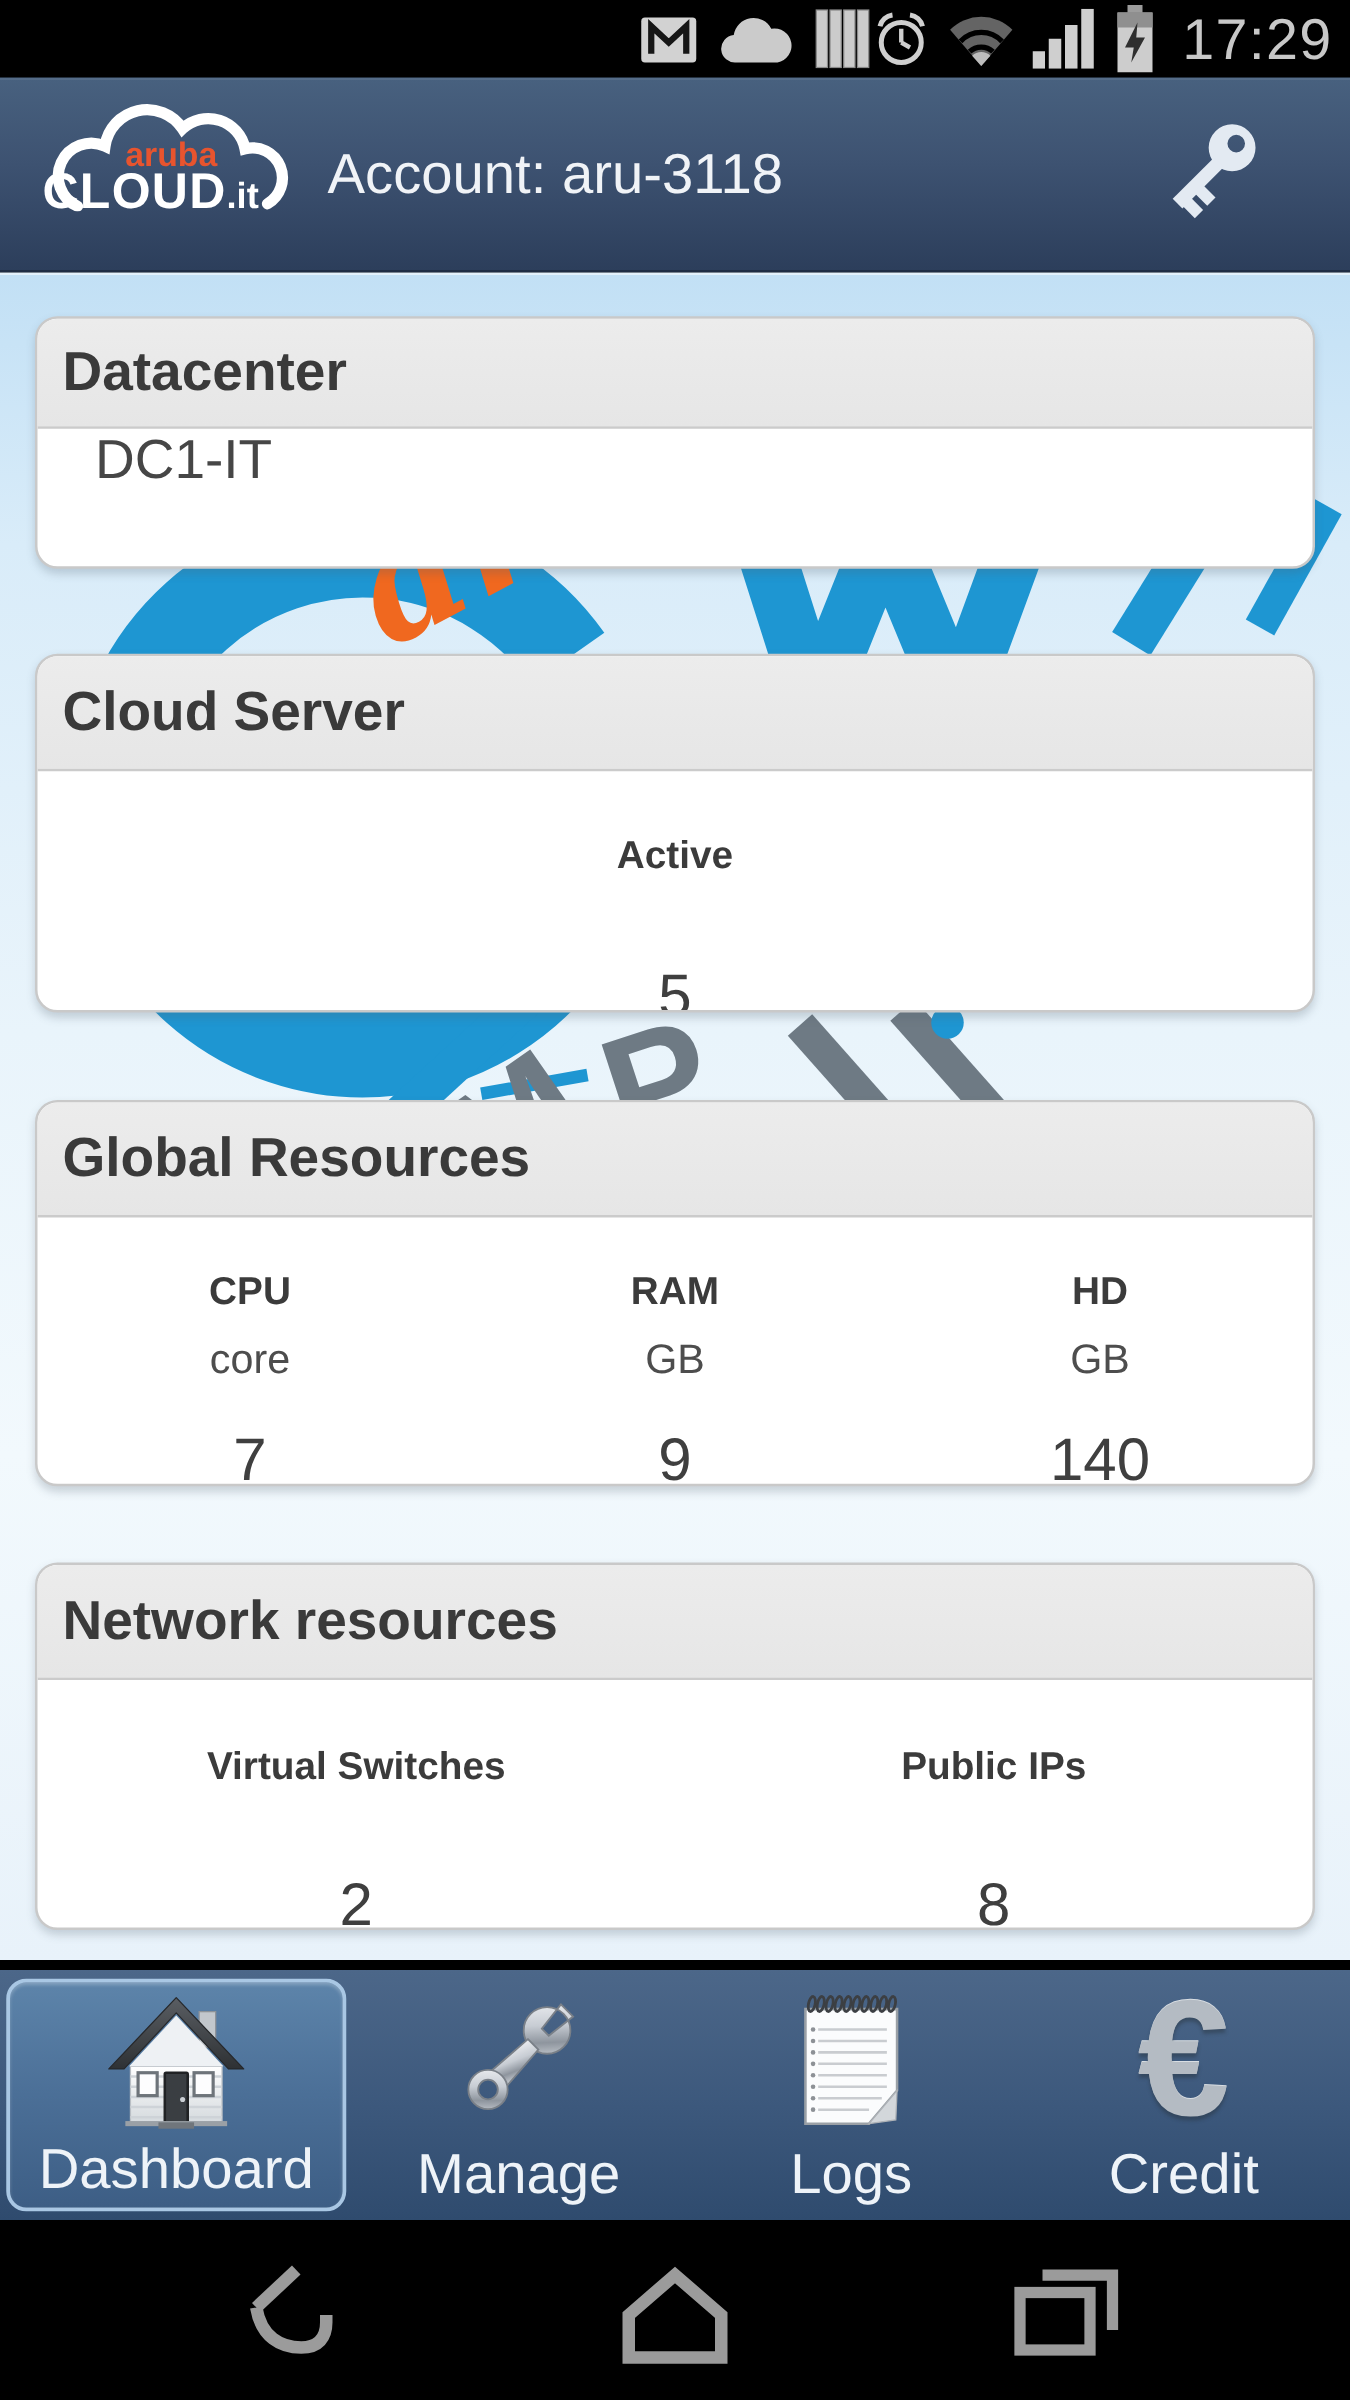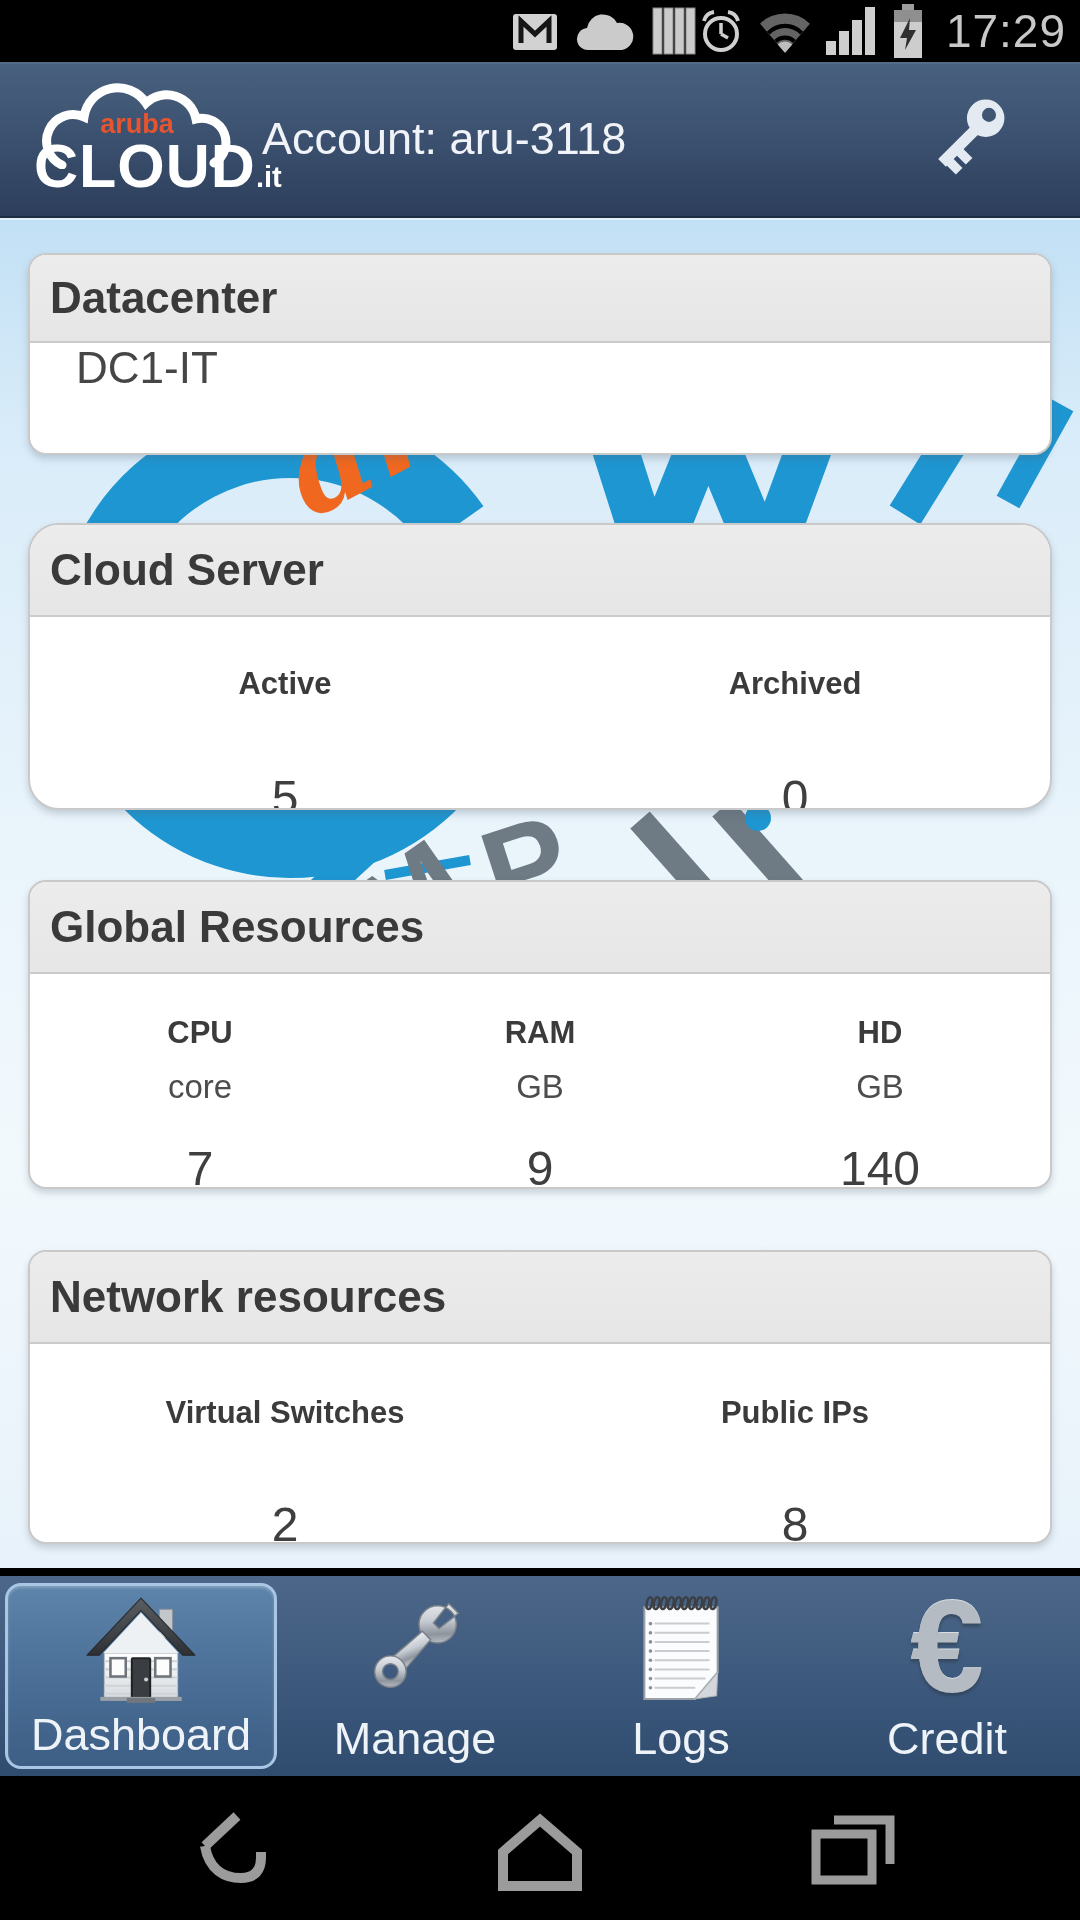--- a/index.html
+++ b/index.html
@@ -17,21 +17,21 @@
   
   .app-header { position:absolute; top:62px; left:0; width:1080px; height:156px;
                 background:linear-gradient(180deg,#48617f 0%,#3d5271 45%,#2c3e5b 100%);
                 border-bottom:2px solid #1f2d44; display:flex; align-items:center;
                 box-shadow:inset 0 2px 0 rgba(255,255,255,.07); }
   .logo { position:relative; width:214px; height:132px; margin-left:34px; flex:0 0 auto; }
   .logo-cloud { position:absolute; top:4px; left:4px; }
   .logo-brand { position:absolute; top:36px; left:0; width:206px; text-align:center;
                 font-size:27px; font-weight:bold; color:#e8542e; }
   .logo-line { position:absolute; left:0; top:58px; display:flex; align-items:baseline; }
-  .logo-word { font-size:61px; font-weight:bold; color:#fff; letter-spacing:1px; }
+  .logo-word { font-size:40px; font-weight:bold; color:#fff; letter-spacing:1px; }
   .logo-tld  { font-size:29px; font-weight:bold; color:#fff; }
   .header-title { font-size:45px; color:#f0f3f7; margin-left:14px; white-space:nowrap; }
   .key-btn { margin-left:auto; margin-right:60px; width:104px; height:104px;
              display:flex; align-items:center; justify-content:center; }
 
   
   .content { position:absolute; top:218px; left:0; width:1080px; height:1350px; overflow:hidden;
              background:linear-gradient(180deg,#c2e0f5 0%,#d9ecf9 16%,#e9f4fb 45%,#f2f9fd 70%,#e8f2fa 100%);
              border-top:2px solid #e3f1fb; }
   .watermark { position:absolute; top:0; left:0; z-index:0; pointer-events:none; }
@@ -49,21 +49,21 @@
   .stat-label { font-size:31px; font-weight:bold; color:#3b3b3b; line-height:50px; }
   .stat-unit  { font-size:33px; color:#4d4d4d; line-height:38px; margin-top:10px; }
   .stat-value { font-size:48px; color:#3f3f3f; line-height:54px; }
   .cs-body { height:191px; padding-top:42px; }
   .cs-body .stat-value { margin-top:62px; }
   .gr-body { height:213px; padding-top:34px; }
   .gr-body .stat-value { margin-top:36px; }
   .nr-body { height:198px; padding-top:44px; }
   .nr-body .stat-value { margin-top:60px; }
   .card-dc { margin-top:33px; }
-  .card-cs { margin-top:68px;border-radius:31px; }
+  .card-cs { margin-top:68px; }
   .card-gr { margin-top:70px; }
   .card-nr { margin-top:61px; }
 
   
   .tab-bar { position:absolute; top:1568px; left:0; width:1080px; height:208px;
              border-top:8px solid #000;
              background:linear-gradient(180deg,#4c6789 0%,#3c587c 55%,#2f4b6e 100%);
              display:flex; }
   .tab { flex:1; display:flex; flex-direction:column; align-items:center; justify-content:flex-end;
          padding-bottom:12px; }
@@ -180,24 +180,20 @@
         <span>DC1-IT</span>
       </div>
     </div>
 
     <div class="card card-cs">
       <div class="card-header tall">Cloud Server</div>
       <div class="stat-row cs-body">
         <div class="stat-cell">
           <div class="stat-label">Active</div>
           <div class="stat-value">5</div>
-        </div>
-        <div class="stat-cell">
-          <div class="stat-label">Archived</div>
-          <div class="stat-value">0</div>
         </div>
       </div>
     </div>
 
     <div class="card card-gr">
       <div class="card-header tall">Global Resources</div>
       <div class="stat-row gr-body">
         <div class="stat-cell">
           <div class="stat-label">CPU</div>
           <div class="stat-unit">core</div>

